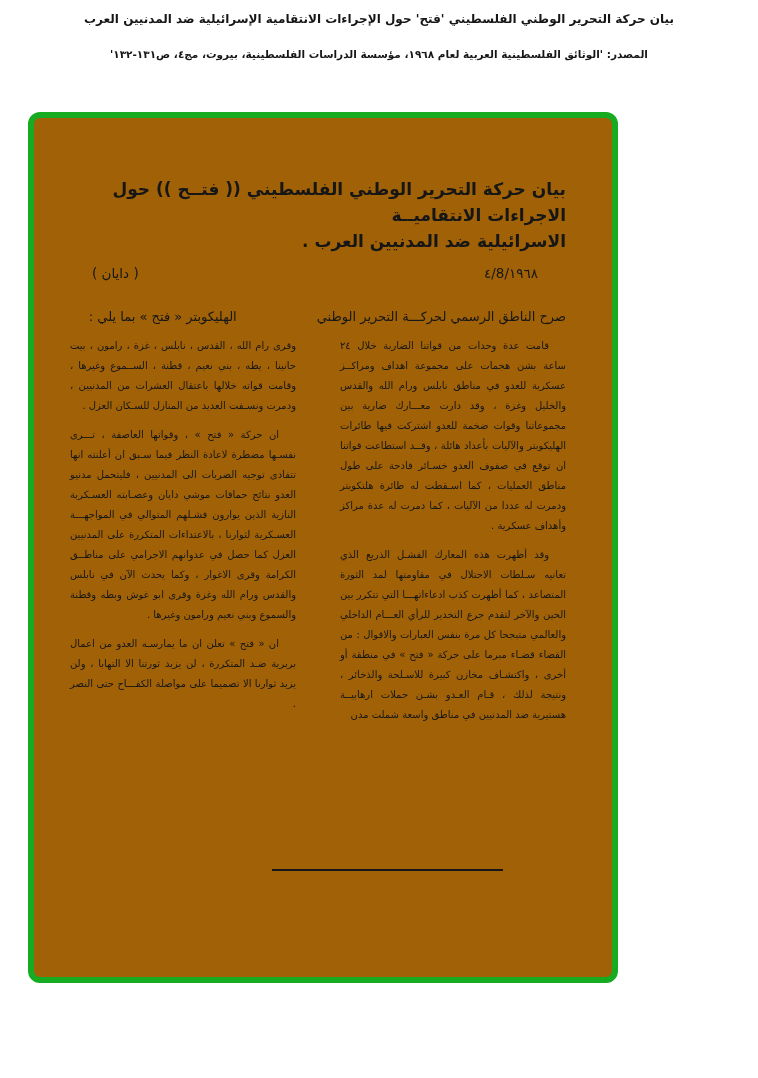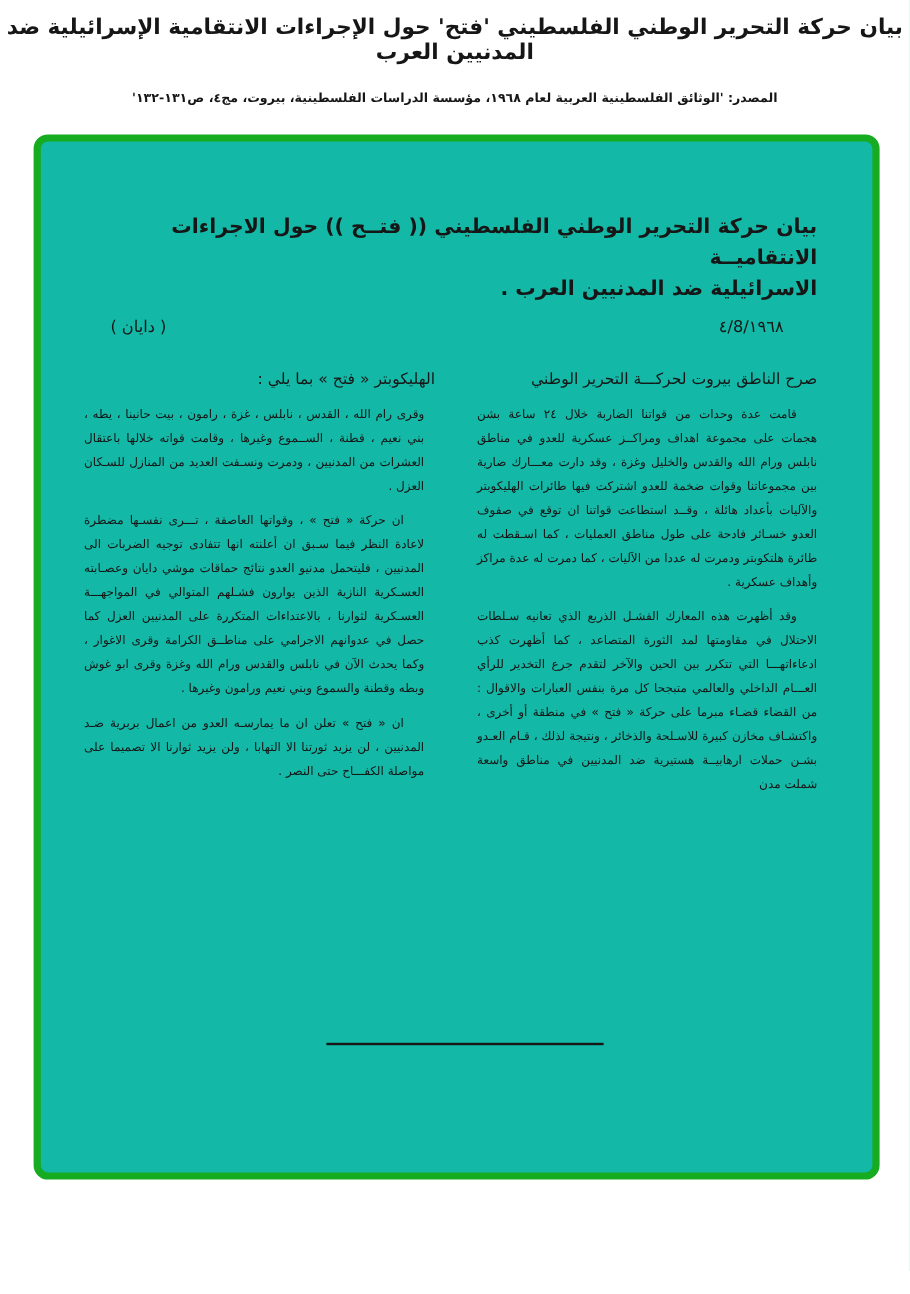--- a/index.html
+++ b/index.html
@@ -3,28 +3,28 @@
 <meta charset="utf-8">
 <style>
   html,body { margin:0; padding:0; background:#ffffff; }
   .canvas {
     position:relative; width:758px; height:1078px; background:#ffffff;
     overflow:hidden; color:#161616;
     font-family:"DejaVu Sans", sans-serif;
   }
   
   .page-header { position:absolute; top:12px; left:0; right:0; text-align:center; direction:rtl; }
-  .ph-line1 { font-size:18px; font-weight:bold; letter-spacing:0; }
+  .ph-line1 { font-size:12px; font-weight:bold; letter-spacing:0; }
   .ph-line2 { font-size:10.5px; font-weight:bold; margin-top:22px; }
 
   
   .doc-frame {
-    position:absolute; left:28px; top:112px; width:705px; height:871px;
+    position:absolute; left:28px; top:112px; width:590px; height:871px;
     border:6px solid #c4b5fd; border-radius:12px; box-sizing:border-box;
-    background:#14b8a6;
+    background:#a16207;
   }
   .doc-inner {
     position:relative; height:100%; box-sizing:border-box;
     direction:rtl; padding:0 46px 0 36px;
   }
   .doc-title1 {
     margin-top:58px; font-size:17px; font-weight:bold;
     text-align:right; line-height:26px;
   }
   .doc-title2 {
@@ -58,33 +58,33 @@
 
       <div class="doc-title1">بيان حركة التحرير الوطني الفلسطيني (( فتــح )) حول الاجراءات الانتقاميــة</div>
       <div class="doc-title2">الاسرائيلية ضد المدنيين العرب .</div>
 
       <div class="date-row">
         <span class="doc-date">١٩٦٨/8/٤</span>
         <span class="doc-note">( دايان )</span>
       </div>
 
       <div class="intro-row">
-        <span>صرح الناطق بيروت لحركـــة التحرير الوطني</span>
+        <span>صرح الناطق الرسمي لحركـــة التحرير الوطني</span>
         <span>الهليكوبتر « فتح » بما يلي :</span>
       </div>
 
       <div class="columns">
         <div class="col">
           <p class="indent">قامت عدة وحدات من قواتنا الضاربة خلال ٢٤ ساعة بشن هجمات على مجموعة اهداف ومراكــز عسكرية للعدو في مناطق نابلس ورام الله والقدس والخليل وغزة ، وقد دارت معـــارك ضارية بين مجموعاتنا وقوات ضخمة للعدو اشتركت فيها طائرات الهليكوبتر والآليات بأعداد هائلة ، وقــد استطاعت قواتنا ان توقع في صفوف العدو خسـائر فادحة على طول مناطق العمليات ، كما اسـقطت له طائرة هلتكوبتر ودمرت له عددا من الآليات ، كما دمرت له عدة مراكز وأهداف عسكرية .</p>
           <p class="indent">وقد أظهرت هذه المعارك الفشـل الذريع الذي تعانيه سـلطات الاحتلال في مقاومتها لمد الثورة المتصاعد ، كما أظهرت كذب ادعاءاتهـــا التي تتكرر بين الحين والآخر لتقدم جرع التخدير للرأي العـــام الداخلي والعالمي متبجحا كل مرة بنفس العبارات والاقوال : من القضاء قضـاء مبرما على حركة « فتح » في منطقة أو أخرى ، واكتشـاف مخازن كبيرة للاسـلحة والذخائر ، ونتيجة لذلك ، قـام العـدو بشـن حملات ارهابيــة هستيرية ضد المدنيين في مناطق واسعة شملت مدن</p>
         </div>
         <div class="col">
           <p>وقرى رام الله ، القدس ، نابلس ، غزة ، رامون ، بيت حانينا ، يطه ، بني نعيم ، قطنة ، الســموع وغيرها ، وقامت قواته خلالها باعتقال العشرات من المدنيين ، ودمرت ونسـفت العديد من المنازل للسـكان العزل .</p>
           <p class="indent">ان حركة « فتح » ، وقواتها العاصفة ، تـــرى نفسـها مضطرة لاعادة النظر فيما سـبق ان أعلنته انها تتفادى توجيه الضربات الى المدنيين ، فليتحمل مدنيو العدو نتائج حماقات موشي دايان وعصـابته العسـكرية النازية الذين يوارون فشـلهم المتوالي في المواجهـــة العسـكرية لثوارنا ، بالاعتداءات المتكررة على المدنيين العزل كما حصل في عدوانهم الاجرامي على مناطــق الكرامة وقرى الاغوار ، وكما يحدث الآن في نابلس والقدس ورام الله وغزة وقرى ابو غوش وبطه وقطنة والسموع وبني نعيم ورامون وغيرها .</p>
-          <p class="indent">ان « فتح » تعلن ان ما يمارسـه العدو من اعمال بربرية ضـد المدنيين ، لن يزيد ثورتنا الا التهابا ، ولن يزيد ثوارنا الا تصميما على مواصلة الكفـــاح حتى النصر .</p>
+          <p class="indent">ان « فتح » تعلن ان ما يمارسـه العدو من اعمال بربرية ضـد المتكررة ، لن يزيد ثورتنا الا التهابا ، ولن يزيد ثوارنا الا تصميما على مواصلة الكفـــاح حتى النصر .</p>
         </div>
       </div>
 
       <div class="divider" style="background: rgb(22, 22, 22);"></div>
 
     </div>
   </div>
 
 </div>
 

